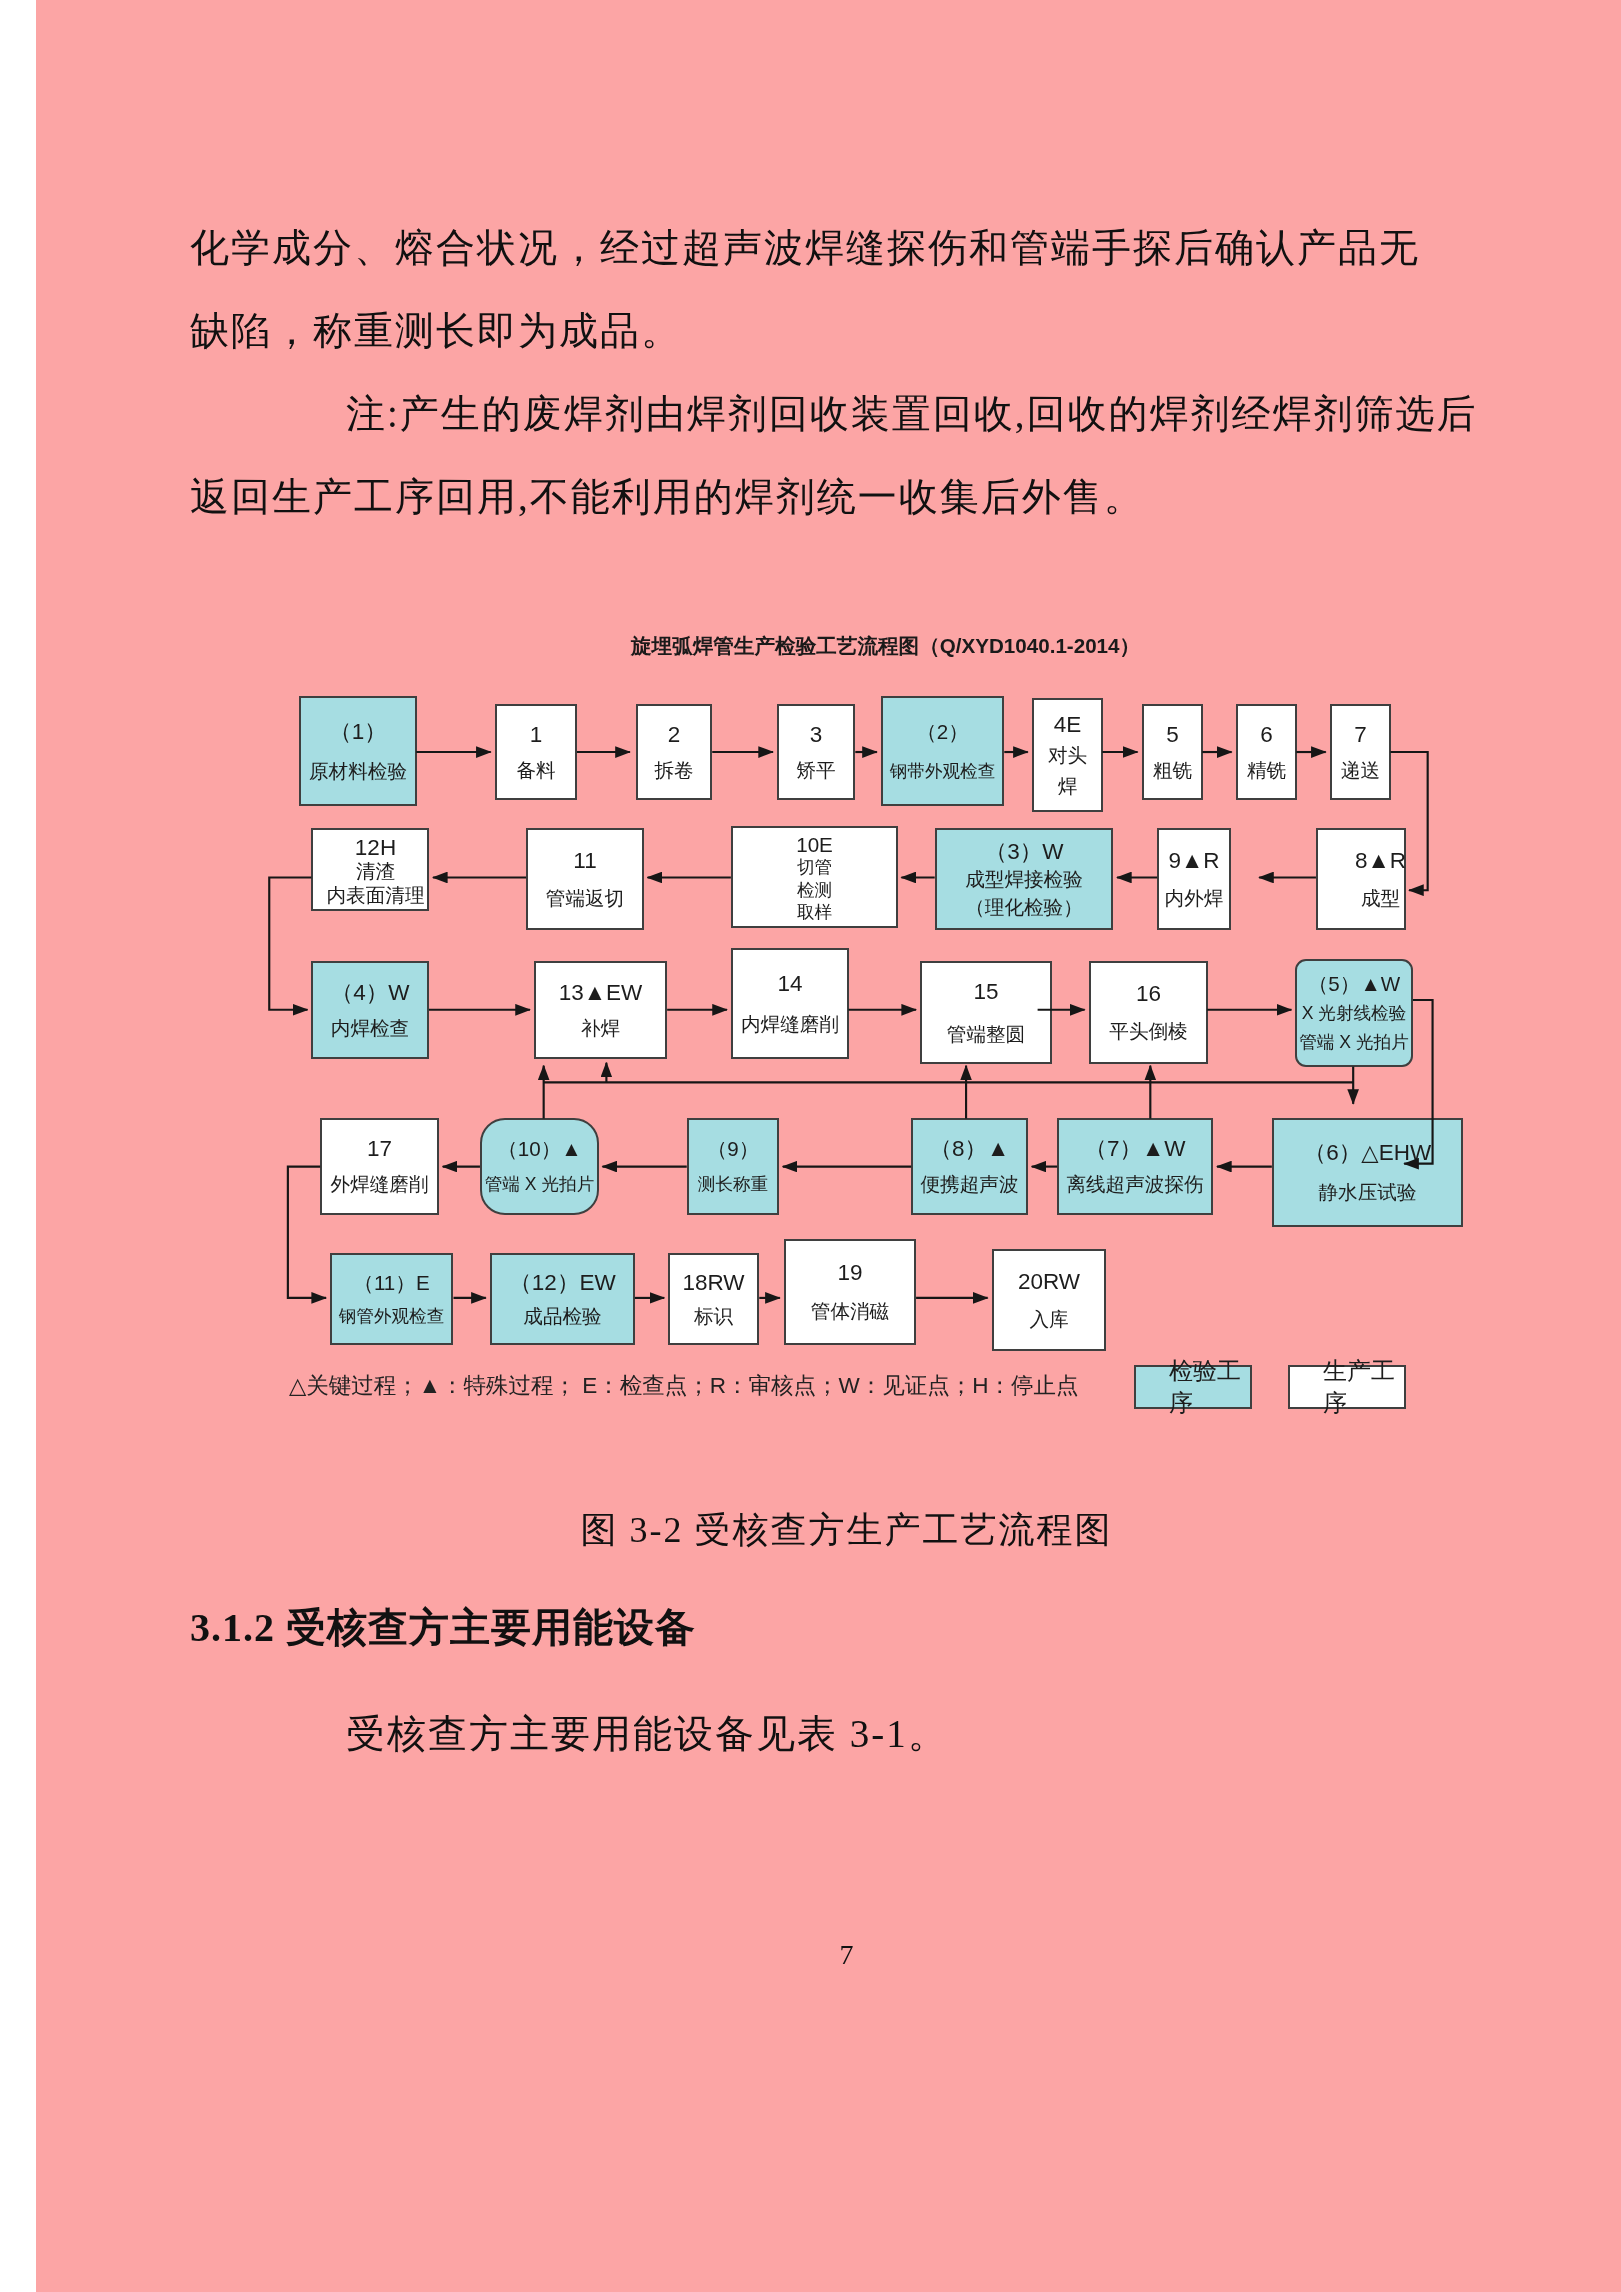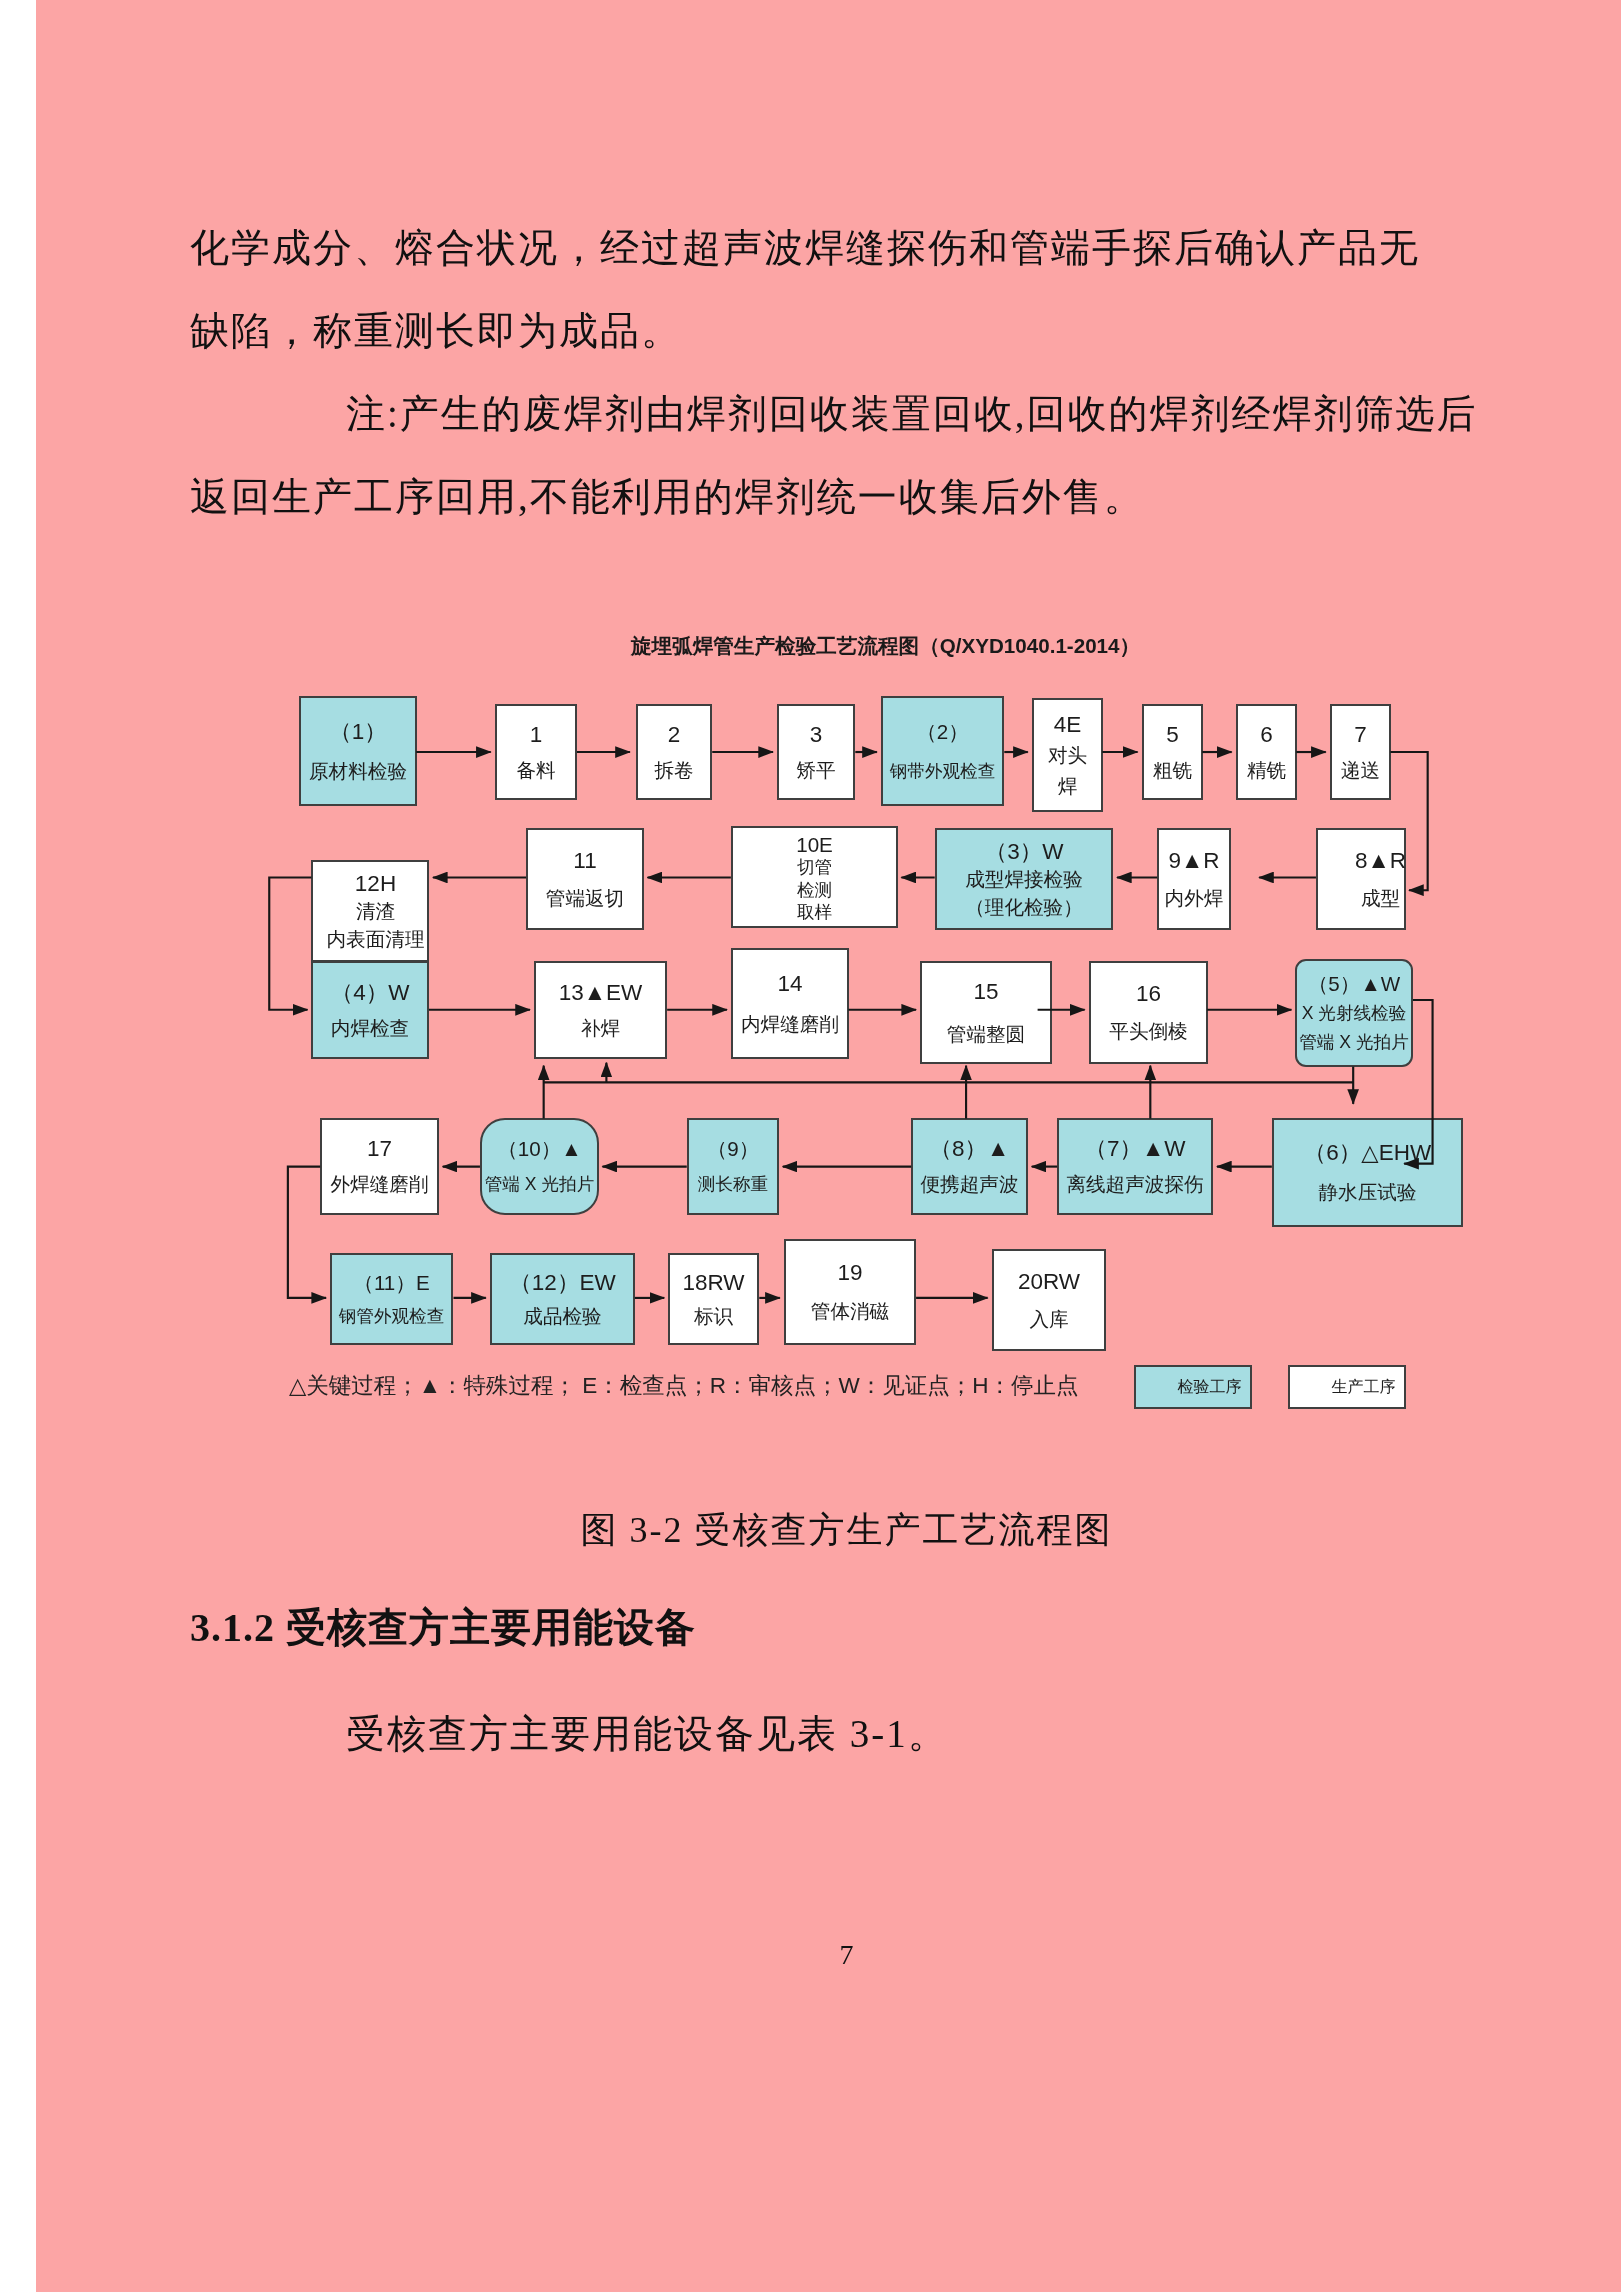--- a/index.html
+++ b/index.html
@@ -13,21 +13,21 @@
         padding:4.9px 1px;font-family:"Liberation Sans","DejaVu Sans",sans-serif;color:#1d1d1d;}
   .fc-box.insp{background:var(--insp-fill,#a6dde2);}
   .box-code{font-size:22.5px;line-height:25.5px;white-space:nowrap;}
   .box-label{font-size:19.6px;line-height:23.5px;white-space:nowrap;}
   .fc-box.dense .box-code{font-size:20.6px;line-height:23.5px;}
   .fc-box.dense .box-label{font-size:17.6px;line-height:22.5px;}
   #connectors{position:absolute;left:0;top:0;pointer-events:none;}
   #connectors path{fill:none;stroke:#161616;stroke-width:2.2px;}
   .legend-box{position:absolute;box-sizing:border-box;border:2px solid #3f3f3f;background:#fff;
         display:flex;align-items:center;justify-content:center;
-        font-family:"Liberation Sans","DejaVu Sans",sans-serif;font-size:16px;color:#1d1d1d;padding-left:33px;}
+        font-family:"Liberation Sans","DejaVu Sans",sans-serif;font-size:24px;color:#1d1d1d;padding-left:33px;}
   .legend-box.insp{background:var(--insp-fill,#a6dde2);}
   .legend-note{position:absolute;left:253px;top:1370px;
         font-family:"Liberation Sans","DejaVu Sans",sans-serif;font-size:22.5px;color:#222;white-space:nowrap;}
   .caption{position:absolute;left:0;right:0;top:1506px;text-align:center;font-size:36px;letter-spacing:2px;}
   .heading{position:absolute;left:154px;top:1600px;font-size:40px;font-weight:bold;letter-spacing:1px;}
   .para2{position:absolute;left:310px;top:1707px;font-size:39px;letter-spacing:2px;}
   .pagenum{position:absolute;left:0;right:0;top:1939px;text-align:center;font-size:28px;}
 </style>
 </head>
 <body>
@@ -72,21 +72,21 @@
         <div class="box-label">粗铣</div>
       </div>
       <div class="fc-box" style="left: 1200px; top: 704px; width: 61px; height: 96px;">
         <div class="box-code">6</div>
         <div class="box-label">精铣</div>
       </div>
       <div class="fc-box" style="left: 1294px; top: 704px; width: 61px; height: 96px;">
         <div class="box-code">7</div>
         <div class="box-label">递送</div>
       </div>
-      <div class="fc-box" style="left: 275px; top: 860px; width: 118px; height: 102px; padding-left: 12px;">
+      <div class="fc-box" style="left: 275px; top: 828px; width: 118px; height: 83px; padding-left: 12px;">
         <div class="box-code">12H</div>
         <div class="box-label">清渣</div>
         <div class="box-label">内表面清理</div>
       </div>
       <div class="fc-box" style="left: 490px; top: 828px; width: 118px; height: 102px;">
         <div class="box-code">11</div>
         <div class="box-label">管端返切</div>
       </div>
       <div class="fc-box dense" style="left: 695px; top: 826px; width: 167px; height: 102px;">
         <div class="box-code">10E</div>

